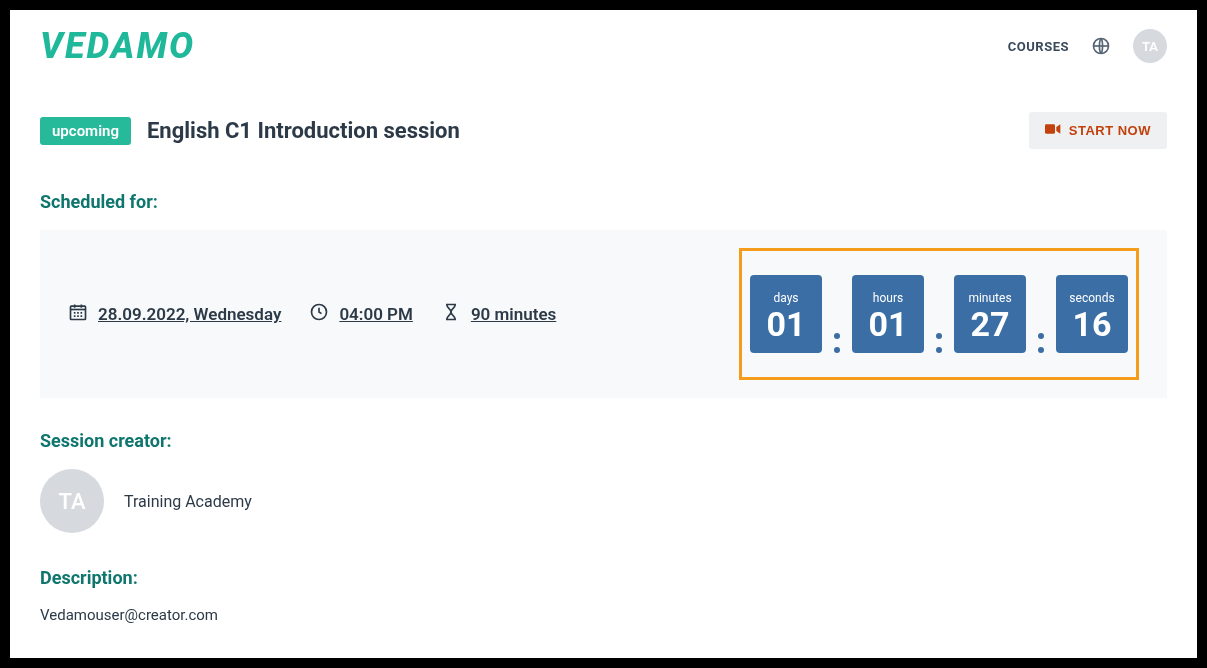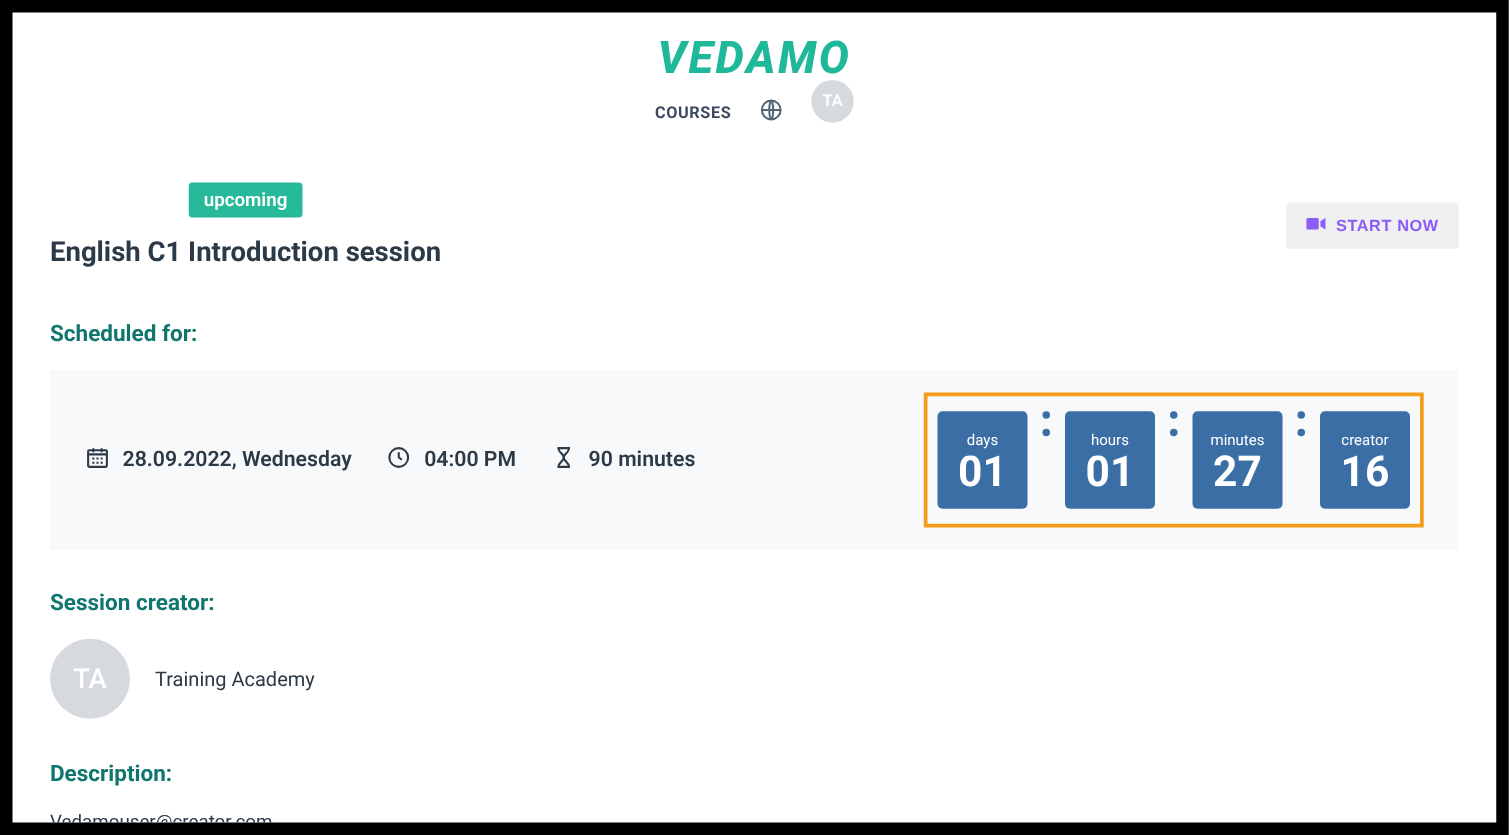--- a/index.html
+++ b/index.html
@@ -19,33 +19,32 @@
   }
   .inner {
     padding: 18px 30px 30px 30px;
   }
   
   .header {
     display: flex;
     align-items: center;
     justify-content: space-between;
     margin-bottom: 48px;
-    flex-direction: column;
   }
   .logo {
     font-size: 36px;
     font-weight: 800;
     letter-spacing: 2px;
     color: #1fb89a;
     font-style: italic;
     line-height: 1;
   }
   .header-right {
     display: flex;
-    align-items: flex-end;
+    align-items: center;
     gap: 22px;
   }
   .header-link {
     font-size: 13px;
     font-weight: 700;
     color: #3a4a5c;
     letter-spacing: 0.5px;
   }
   .globe-icon {
     width: 20px;
@@ -71,41 +70,40 @@
   .title-row {
     display: flex;
     align-items: center;
     justify-content: space-between;
     margin-bottom: 42px;
   }
   .title-left {
     display: flex;
     align-items: center;
     gap: 16px;
-    flex-direction: column;
   }
   .badge {
     background: #26b99a;
     color: #fff;
     font-size: 15px;
     font-weight: 600;
     padding: 5px 12px;
     border-radius: 3px;
   }
   .title {
     font-size: 22px;
     font-weight: 700;
     color: #2c3a48;
   }
   .start-btn {
     display: inline-flex;
     align-items: center;
     gap: 8px;
     background: #eef0f1;
-    color: #8b5cf6;
+    color: #c2410c;
     font-size: 13px;
     font-weight: 700;
     padding: 10px 16px;
     border-radius: 3px;
     border: none;
     cursor: pointer;
     letter-spacing: 0.5px;
   }
   .start-btn svg { width: 16px; height: 14px; }
   
@@ -129,28 +127,29 @@
     align-items: center;
     gap: 28px;
     color: #2c3a48;
     font-size: 17px;
     font-weight: 600;
   }
   .sched-item {
     display: inline-flex;
     align-items: center;
     gap: 10px;
+    text-decoration: underline;
   }
   .sched-item svg { width: 20px; height: 20px; color: #2c3a48; }
   
   .countdown-wrap {
     border: 3px solid #f59c1a;
-    padding: 12px 8px;
-    display: flex;
-    align-items: flex-start;
+    padding: 24px 8px;
+    display: flex;
+    align-items: flex-end;
     gap: 12px;
   }
   .count-box {
     background: #3a6ea5;
     color: #fff;
     width: 72px;
     height: 78px;
     border-radius: 4px;
     display: flex;
     flex-direction: column;
@@ -301,21 +300,21 @@
           </div>
         <div class="count-box">
           <div class="count-label">minutes</div>
           <div class="count-val">27</div>
         </div>
         <div class="count-sep">
             <span></span>
             <span></span>
           </div>
         <div class="count-box">
-          <div class="count-label">creator</div>
+          <div class="count-label">seconds</div>
           <div class="count-val">16</div>
         </div>
       </div>
     </div>
 
     <div class="section-label">Session creator:</div>
     <div class="creator-row">
       <div class="creator-avatar">TA</div>
       <div class="creator-name">Training Academy</div>
     </div>

